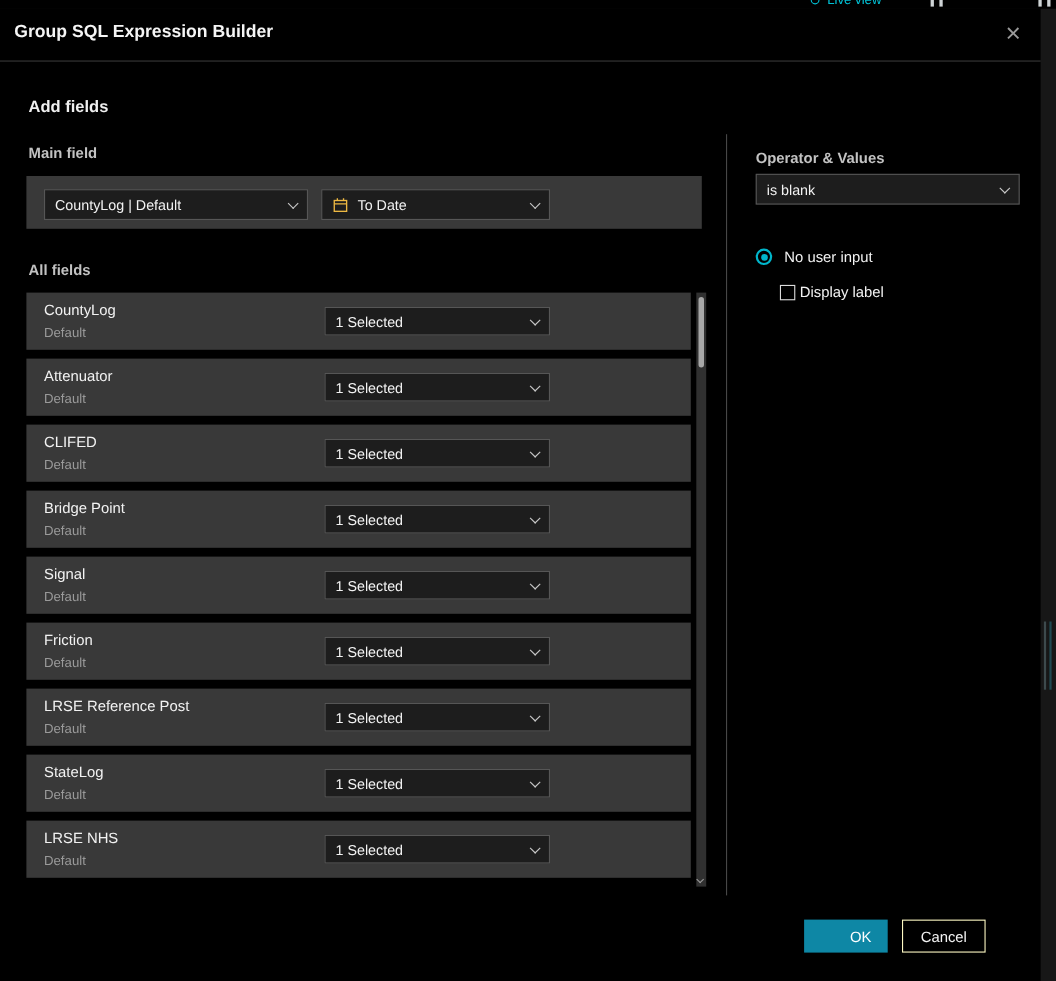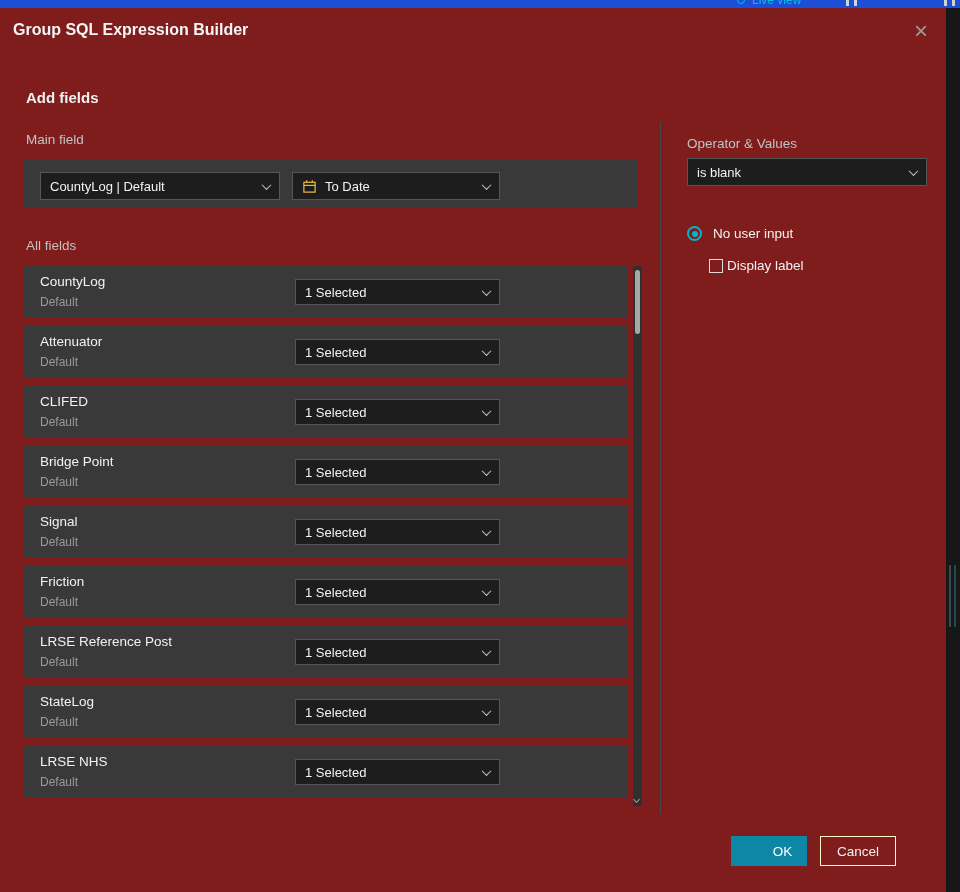--- a/index.html
+++ b/index.html
@@ -5,39 +5,39 @@
   * { margin:0; padding:0; box-sizing:border-box; }
   html,body { width:960px; height:892px; overflow:hidden; }
   body {
     position:relative;
     background:#141414;
     font-family:"Liberation Sans","DejaVu Sans",sans-serif;
     color:#f0f0f0;
   }
 
   
-  .backdrop-top { position:absolute; left:0; top:0; width:960px; height:8px; background:#1d4ed8; overflow:hidden; z-index:1; }
+  .backdrop-top { position:absolute; left:0; top:0; width:960px; height:8px; background:#000000; overflow:hidden; z-index:1; }
   .live-dot { position:absolute; left:737px; top:-4px; width:8px; height:8px; border:1.5px solid #00c2d6; border-radius:50%; }
   .live-view { position:absolute; left:752px; top:-7px; color:#00c2d6; font-size:12px; white-space:nowrap; }
   .bars { position:absolute; top:-5px; display:flex; gap:5px; }
   .bars-1 { left:846px; } .bars-2 { left:944px; }
   .bar { width:3px; height:11px; background:#cfd4d6; }
   .backdrop-right { position:absolute; left:946px; top:8px; width:14px; height:884px; background:#171717; z-index:1; }
   .br-mark1 { position:absolute; left:3px; top:557px; width:2px; height:62px; background:#3d4a4d; }
   .br-mark2 { position:absolute; left:8px; top:557px; width:2px; height:62px; background:#1f4a52; }
 
   
-  .dialog { position:absolute; left:0; top:8px; width:946px; height:884px; background:#7f1d1d; z-index:2; }
+  .dialog { position:absolute; left:0; top:8px; width:946px; height:884px; background:#000000; z-index:2; }
 
   .dialog-header { position:absolute; left:0; top:0; width:100%; height:48px; border-bottom:1px solid #383838; }
   .dialog-title { position:absolute; left:13px; top:13px; font-size:16px; font-weight:600; color:#f5f5f5; }
   .close-btn { position:absolute; right:10px; top:9px; width:30px; height:30px; text-align:center; line-height:28px; font-size:24px; color:#9a9a9a; cursor:pointer; }
 
   .section-title { position:absolute; left:26px; top:81px; font-size:15px; font-weight:700; color:#f0f0f0; }
-  .sub-label { font-size:13.5px; font-weight:400; color:#c2c2c2; }
+  .sub-label { font-size:13.5px; font-weight:700; color:#c2c2c2; }
   .lbl-main-field { position:absolute; left:26px; top:124px; }
   .lbl-all-fields { position:absolute; left:26px; top:230px; }
 
   
   .main-strip { position:absolute; left:24px; top:152px; width:614px; height:48px; background:#393939; }
   .list { position:absolute; left:24px; top:258px; width:604px; }
   .frow { position:relative; height:52px; background:#393939; margin-bottom:8px; }
   .frow-name { position:absolute; left:16px; top:8px; font-size:13.5px; color:#f2f2f2; }
   .frow-sub { position:absolute; left:16px; top:29px; font-size:12px; color:#9a9a9a; }
 

